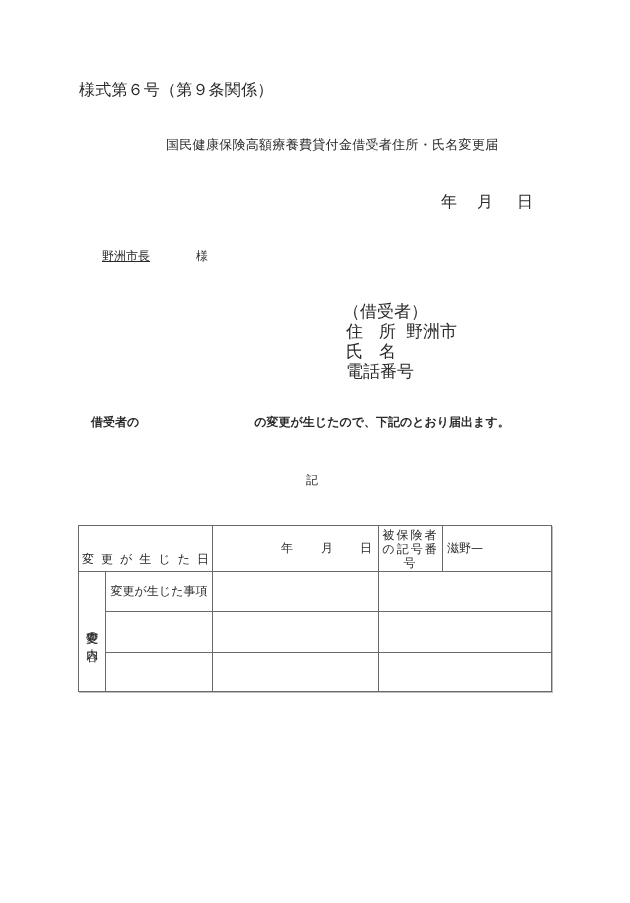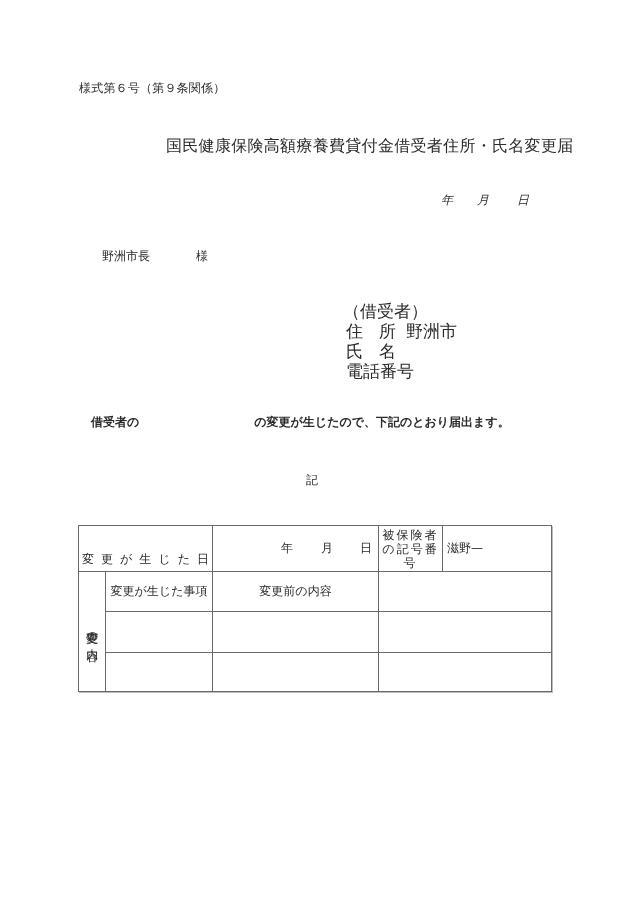--- a/index.html
+++ b/index.html
@@ -11,30 +11,30 @@
       width: 630px;
       height: 903px;
       position: relative;
       overflow: hidden;
       font-family: "DejaVu Serif", "Liberation Serif", serif;
       color: #2a2a2a;
       font-size: 12px;
     }
     .abs { position: absolute; white-space: nowrap; line-height: 1; }
 
-    #form-number { left: 79px; top: 82px; font-size: 12px; letter-spacing: 0.2px; }
-    #doc-title { left: 166px; top: 138px; font-size: 16px; letter-spacing: 0.3px; }
+    #form-number { left: 79px; top: 82px; font-size: 16px; letter-spacing: 0.2px; }
+    #doc-title { left: 166px; top: 138px; font-size: 13px; letter-spacing: 0.3px; }
 
-    #date-line { left: 441px; top: 194px; font-size: 12px; font-style: italic; }
+    #date-line { left: 441px; top: 194px; font-size: 16px; }
     #date-line span { display: inline-block; }
     .date-year { width: 36px; }
     .date-month { width: 40px; }
 
     #addressee { left: 102px; top: 250px; font-size: 12px; }
-    #addressee .title { display: inline-block; width: 94px; }
+    #addressee .title { display: inline-block; width: 94px; text-decoration: underline; }
 
     #borrower-block { left: 346px; top: 305px; font-size: 17px; }
     #borrower-block .row { height: 20px; line-height: 12px; }
     #borrower-block .lbl { display: inline-block; width: 60px; letter-spacing: 0; }
     .spread { display: inline-flex; justify-content: space-between; width: 50px; }
 
     #statement { left: 91px; top: 416px; font-size: 12px; font-weight: bold; }
     #statement .gap { display: inline-block; width: 115px; }
 
     #ki { left: 306px; top: 474px; font-size: 12px; }
@@ -138,23 +138,20 @@
     <span>滋野—</span>
   </div>
 
   <div class="cell" style="left:0; top:46px; width:26px; height:119px;">
     <span class="vertical-label">変更の内容</span>
   </div>
 
   <div class="cell" style="left:27px; top:46px; width:106px; height:39px;">
     <span>変更が生じた事項</span>
   </div>
-  <div class="cell" style="left:134px; top:46px; width:165px; height:39px;">
-    <span>変更前の内容</span>
-  </div>
 
   <div class="cell" style="left:27px; top:86px; width:106px; height:40px;"></div>
   <div class="cell" style="left:134px; top:86px; width:165px; height:40px;"></div>
   <div class="cell" style="left:300px; top:86px; width:172px; height:40px;"></div>
 
   <div class="cell" style="left:27px; top:127px; width:106px; height:38px;"></div>
   <div class="cell" style="left:134px; top:127px; width:165px; height:38px;"></div>
   <div class="cell" style="left:300px; top:127px; width:172px; height:38px;"></div>
 </div>
 

